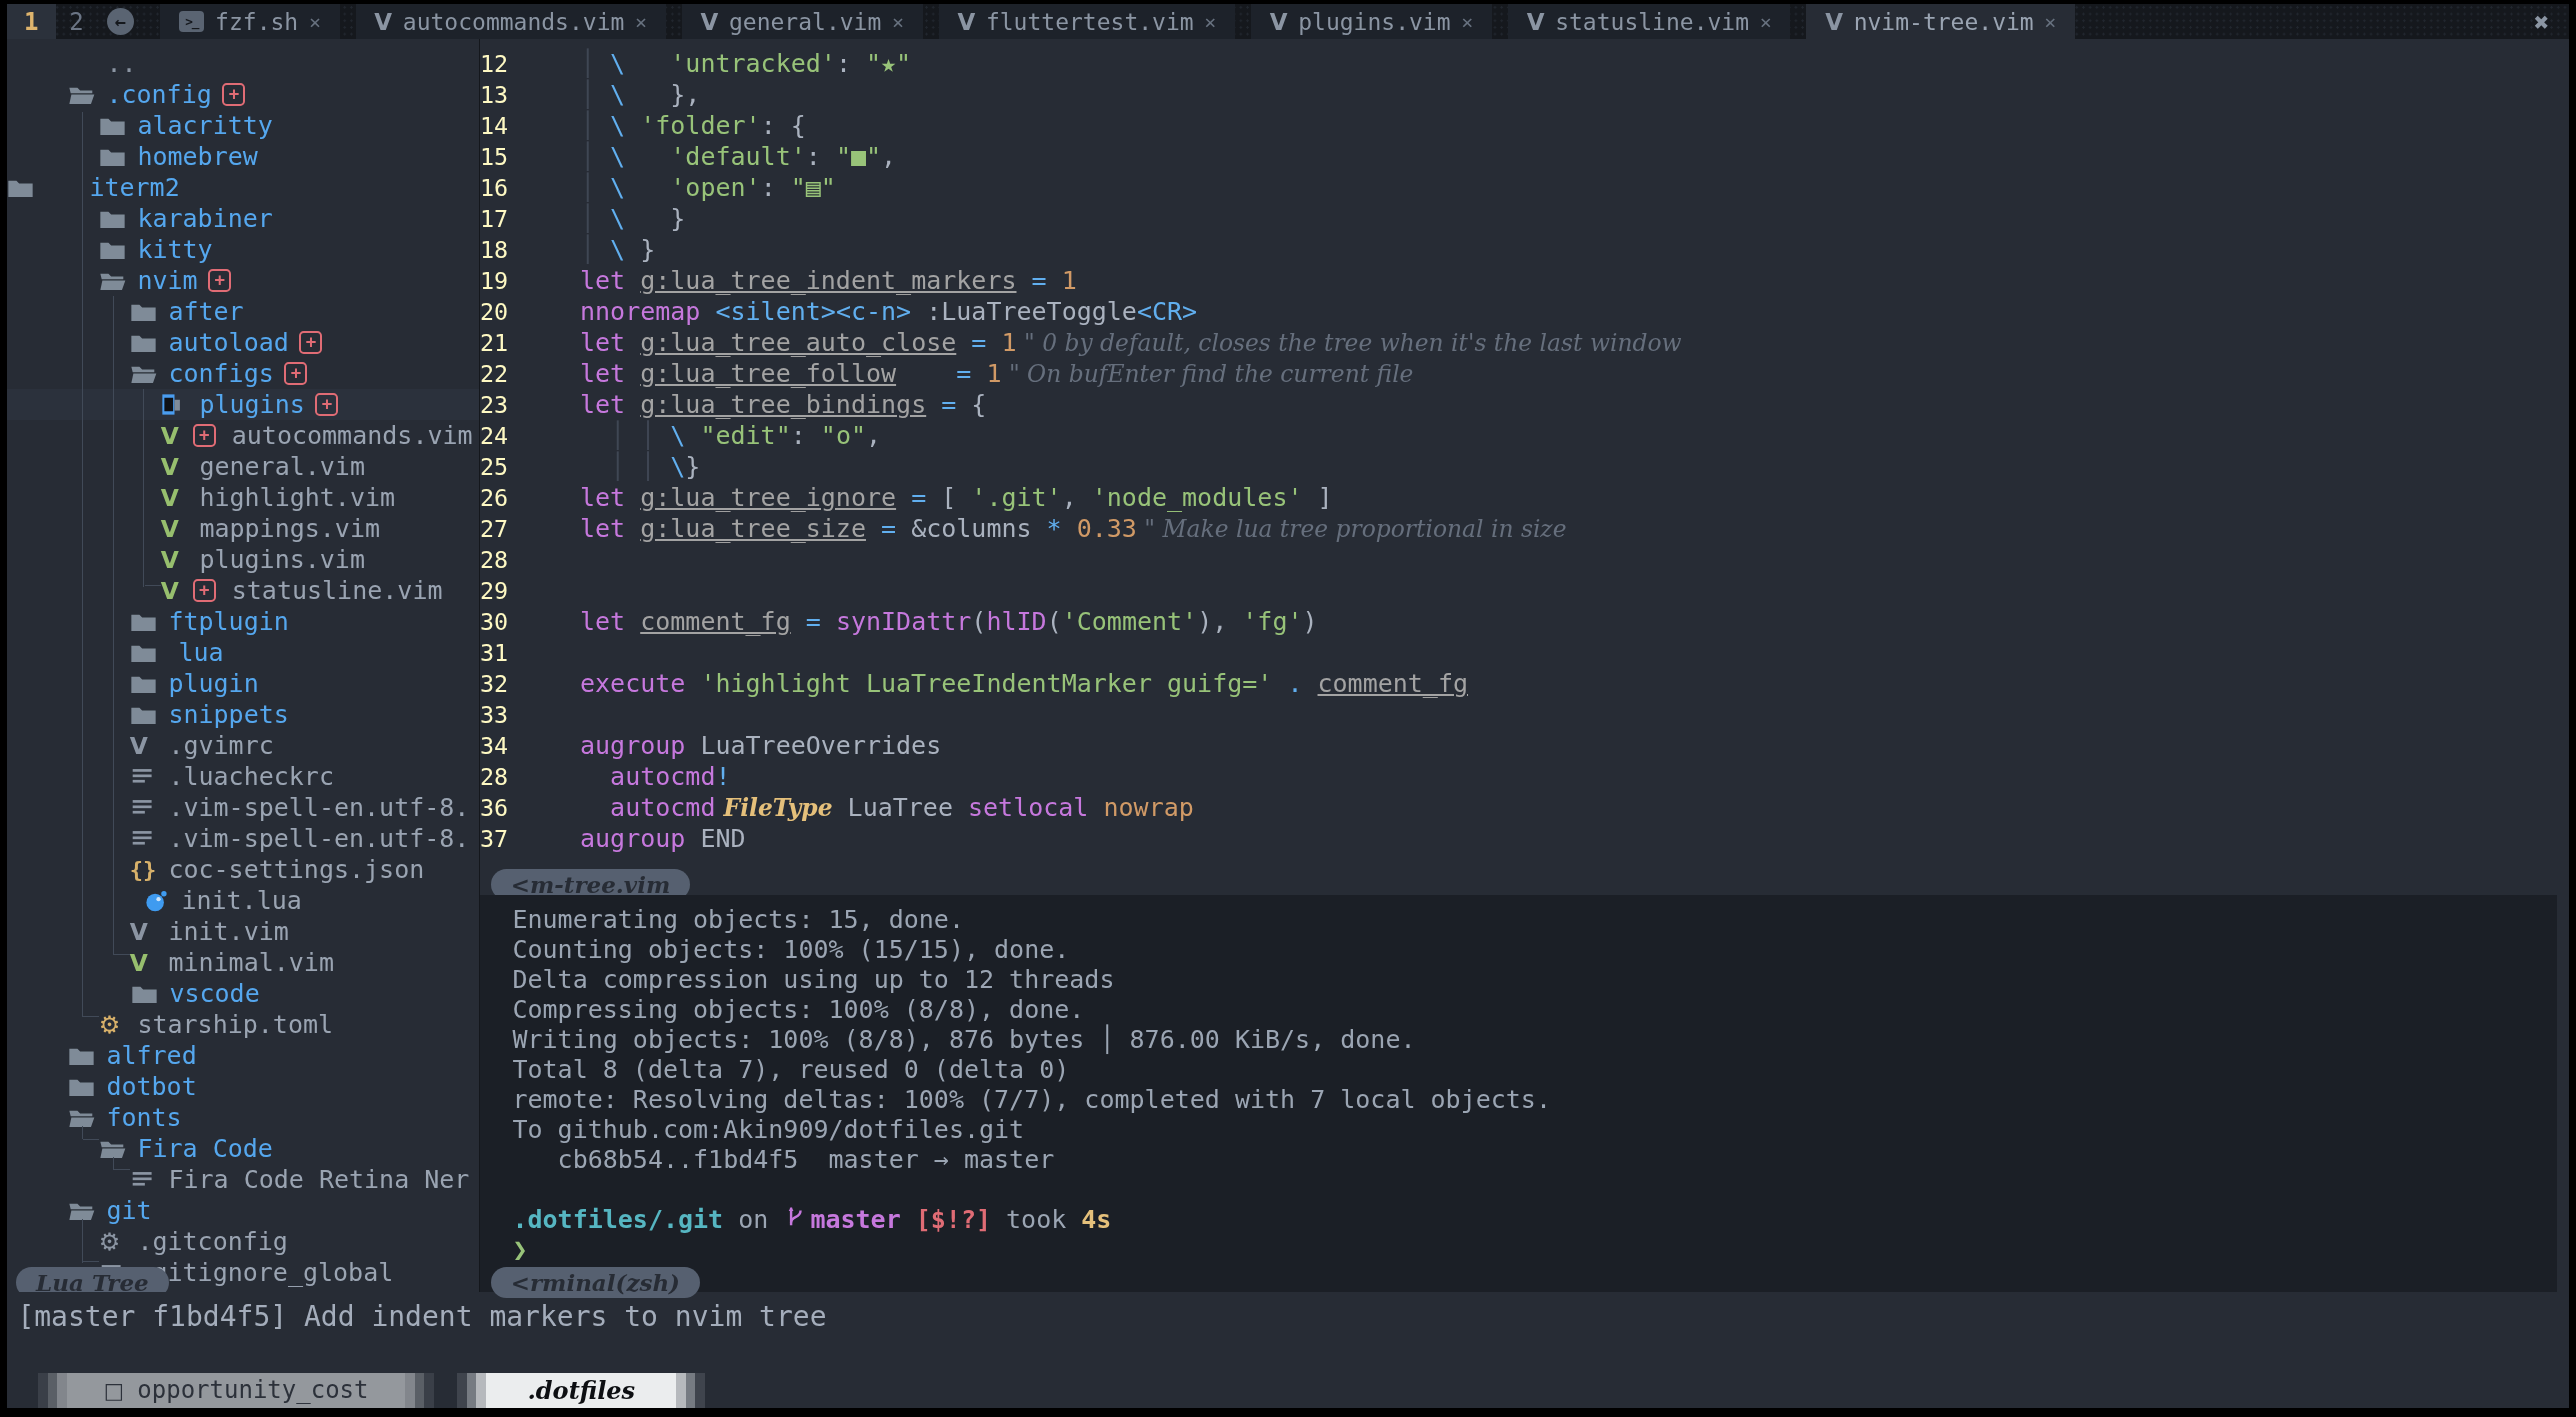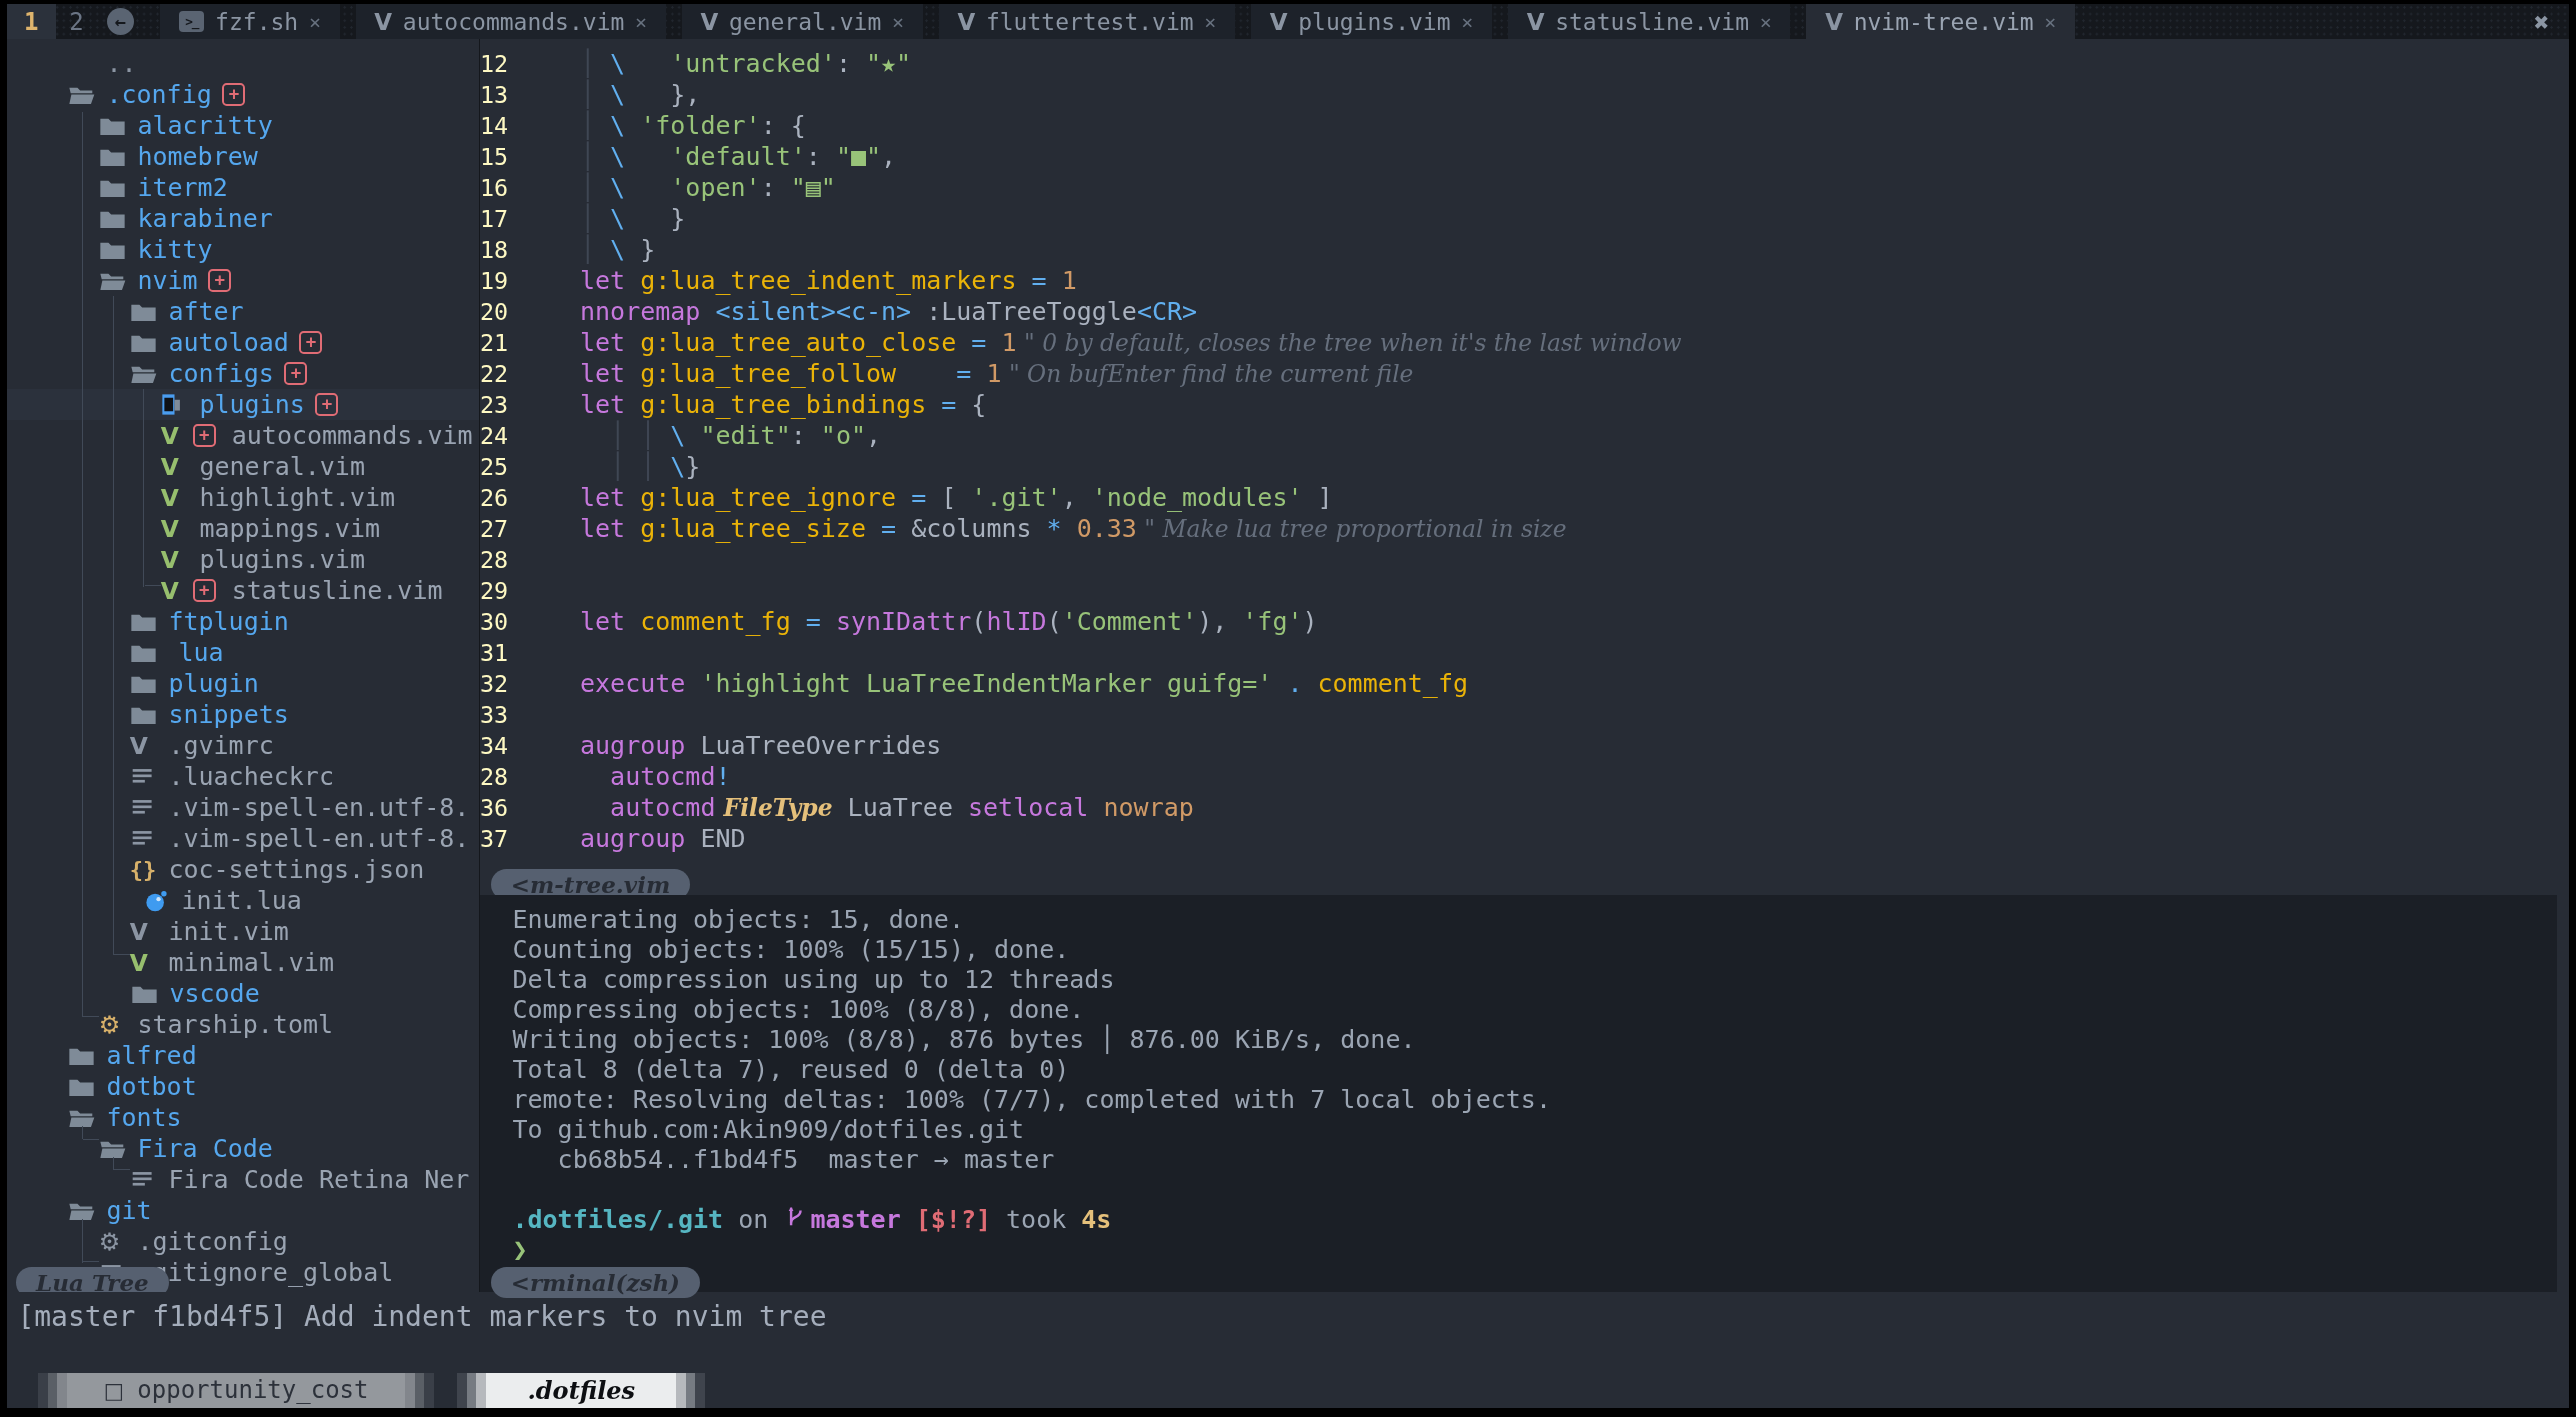--- a/index.html
+++ b/index.html
@@ -47,21 +47,21 @@
   .gear.gray{color:#8b95a3;}
   .updir{color:#8b95a3;}
   .guide{position:absolute;width:1.3px;background:#414a58;}
   .gstub{position:absolute;height:1.3px;background:#414a58;}
 
   
   .rightcol{flex:1;display:flex;flex-direction:column;background:#272c35;min-width:0;}
   .editor{height:856px;flex:none;position:relative;padding-top:9.4px;font-size:25px;}
   .cline{display:flex;height:31px;align-items:center;white-space:pre;}
   .ln{width:100px;text-align:left;padding-right:24px;color:#fef9c3;flex:none;font-size:23.4px;}
-  .tk-kw{color:#c678dd;} .tk-vr{color:#eab308;} .tk-op{color:#61afef;}
+  .tk-kw{color:#c678dd;} .tk-vr{color:#a3a3a3;text-decoration:underline;} .tk-op{color:#61afef;}
   .tk-num{color:#d19a66;} .tk-str{color:#98c379;} .tk-del{color:#aab2bf;}
   .tk-fg{color:#aab2bf;} .tk-g{color:#3f4754;}
   .tk-com{color:#666f7d;font-style:italic;font-family:"DejaVu Serif",serif;font-size:23.4px;}
   .tk-typ{color:#e5c07b;font-style:italic;font-weight:bold;font-family:"DejaVu Serif",serif;font-size:23.4px;}
 
   
   .terminal{flex:1;background:#1b1f26;margin-right:12px;position:relative;padding:9.4px 0 0 17.4px;
     font-size:25px;color:#9ba5b3;min-height:0;}
   .tline{white-space:pre;height:30px;display:flex;align-items:center;}
   .t-cyb{color:#56b6c2;font-weight:bold;} .t-pub{color:#c678dd;font-weight:bold;}
@@ -147,21 +147,21 @@
           <div class="tree-row" style="padding-left: 61px;"><span class="ticon"><svg width="27" height="23" viewBox="0 0 20 17">
                 <path d="M1 3.5 h6 l2 2 h9 v2 h-16 z" fill="#7f8b98"></path>
                 <path d="M2.5 8.5 h17 l-2.5 7 h-16 z" fill="#7f8b98"></path>
               </svg></span><span class="tlabel t-blue">.config</span><span class="badge after">+</span></div>
           <div class="tree-row" style="padding-left: 92px;"><span class="ticon"><svg width="27" height="23" viewBox="0 0 20 17">
                 <path d="M1 3.5 h6 l2 2 h10 v10 h-18 z" fill="#7f8b98"></path>
               </svg></span><span class="tlabel t-blue">alacritty</span></div>
           <div class="tree-row" style="padding-left: 92px;"><span class="ticon"><svg width="27" height="23" viewBox="0 0 20 17">
                 <path d="M1 3.5 h6 l2 2 h10 v10 h-18 z" fill="#7f8b98"></path>
               </svg></span><span class="tlabel t-blue">homebrew</span></div>
-          <div class="tree-row" style="padding-left: 92px;"><span class="ticon"><svg width="27" height="23" viewBox="0 0 20 17">
+          <div class="tree-row" style=" gap: 44px;"><span class="ticon"><svg width="27" height="23" viewBox="0 0 20 17">
                 <path d="M1 3.5 h6 l2 2 h10 v10 h-18 z" fill="#7f8b98"></path>
               </svg></span><span class="tlabel t-blue">iterm2</span></div>
           <div class="tree-row" style="padding-left: 92px; align-items: center;"><span class="ticon"><svg width="27" height="23" viewBox="0 0 20 17">
                 <path d="M1 3.5 h6 l2 2 h10 v10 h-18 z" fill="#7f8b98"></path>
               </svg></span><span class="tlabel t-blue">karabiner</span></div>
           <div class="tree-row" style="padding-left: 92px;"><span class="ticon"><svg width="27" height="23" viewBox="0 0 20 17">
                 <path d="M1 3.5 h6 l2 2 h10 v10 h-18 z" fill="#7f8b98"></path>
               </svg></span><span class="tlabel t-blue">kitty</span></div>
           <div class="tree-row" style="padding-left: 92px;"><span class="ticon"><svg width="27" height="23" viewBox="0 0 20 17">
                 <path d="M1 3.5 h6 l2 2 h9 v2 h-16 z" fill="#7f8b98"></path>

